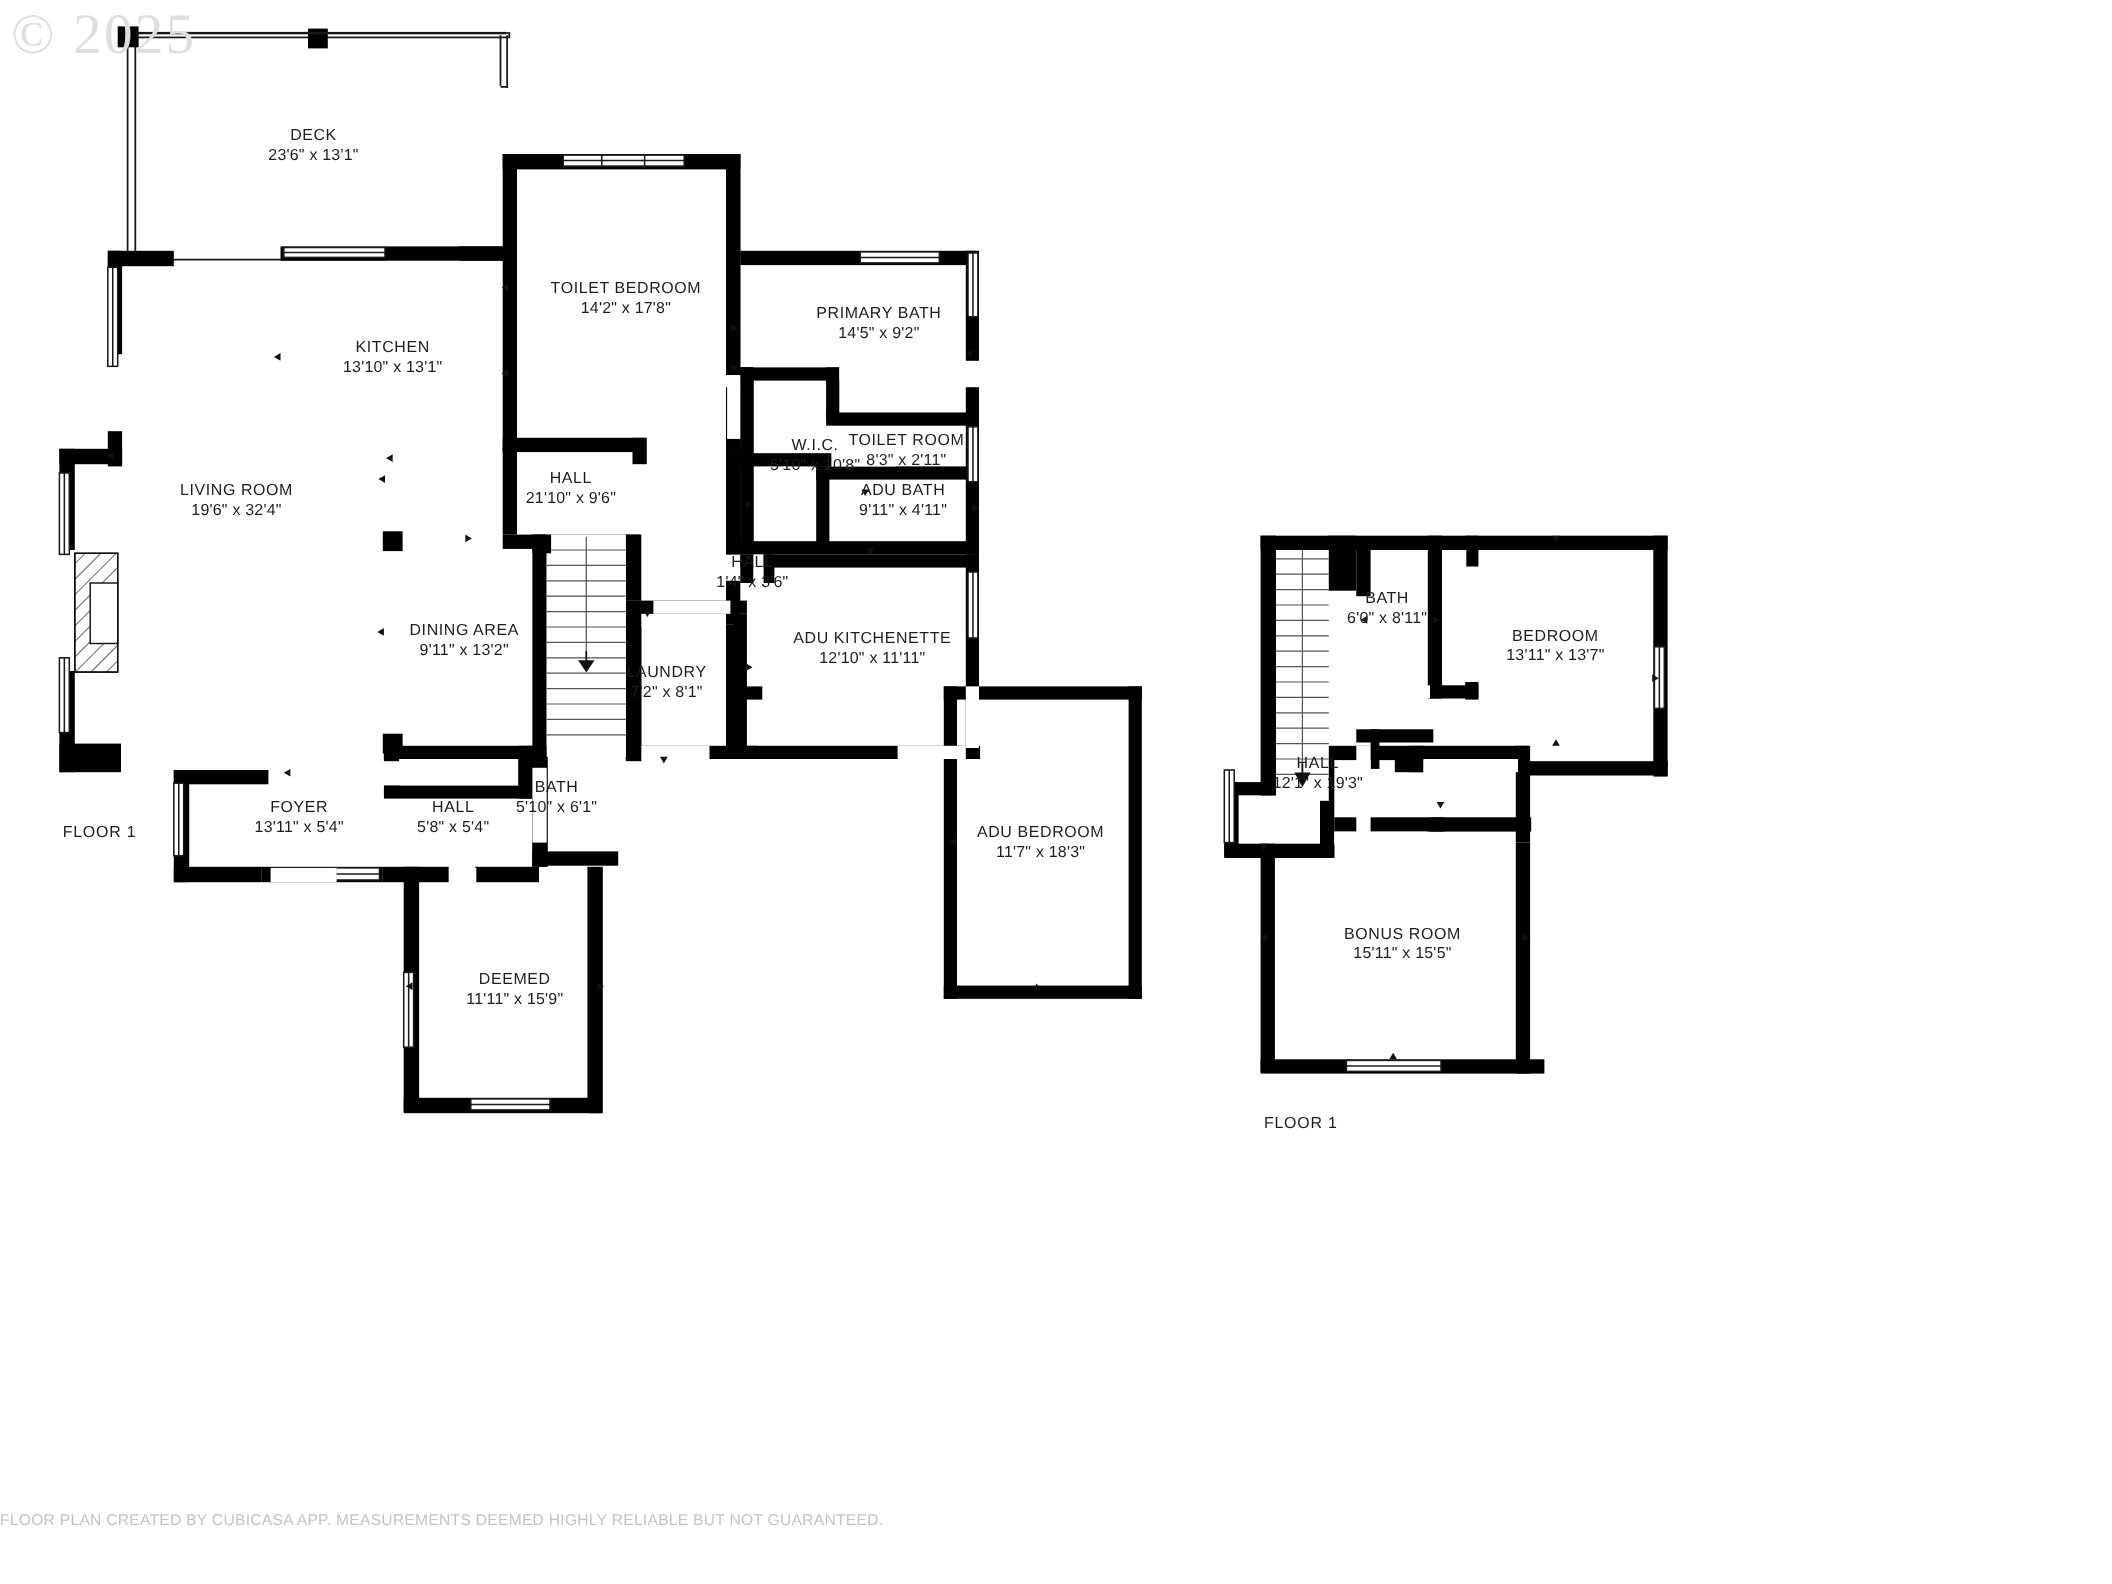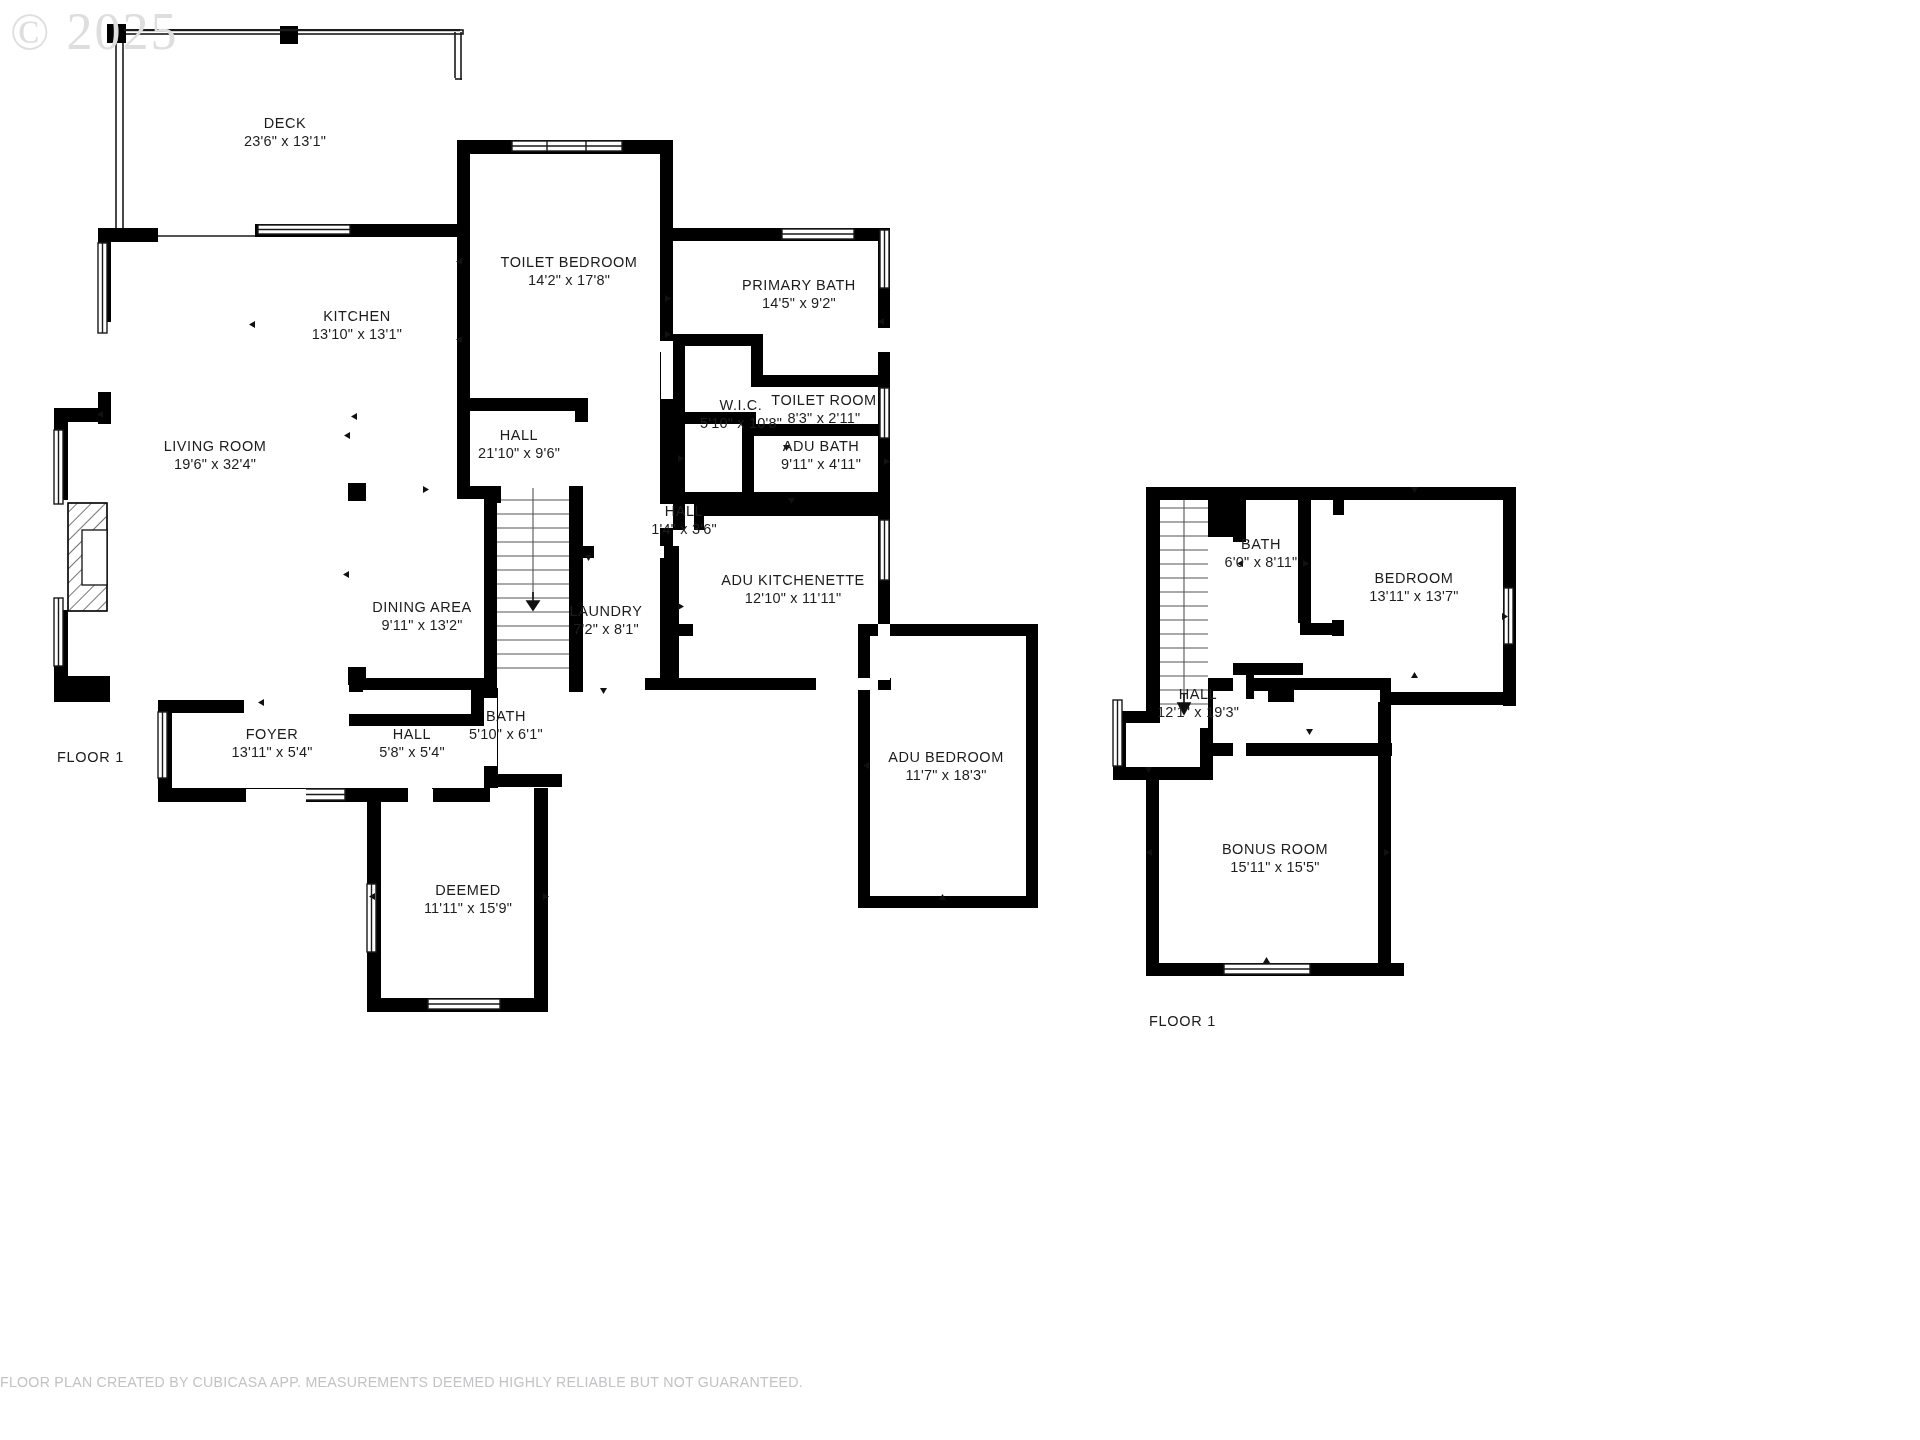--- a/index.html
+++ b/index.html
@@ -433,21 +433,21 @@
         <span class="dim">21'10" x 9'6"</span>
       </div>
       <div class="lbl" style="left: 684px; top: 521px;">
         <span class="nm">HALL</span>
         <span class="dim">1'4" x 3'6"</span>
       </div>
       <div class="lbl" style="left: 793px; top: 590px;">
         <span class="nm">ADU KITCHENETTE</span>
         <span class="dim">12'10" x 11'11"</span>
       </div>
-      <div class="lbl" style="left: 422px; top: 583px; margin-top: 34px;">
+      <div class="lbl" style="left: 422px; top: 583px;">
         <span class="nm">DINING AREA</span>
         <span class="dim">9'11" x 13'2"</span>
       </div>
       <div class="lbl" style="left: 606px; top: 621px;">
         <span class="nm">LAUNDRY</span>
         <span class="dim">7'2" x 8'1"</span>
       </div>
       <div class="lbl" style="left: 506px; top: 726px;">
         <span class="nm">BATH</span>
         <span class="dim">5'10" x 6'1"</span>

